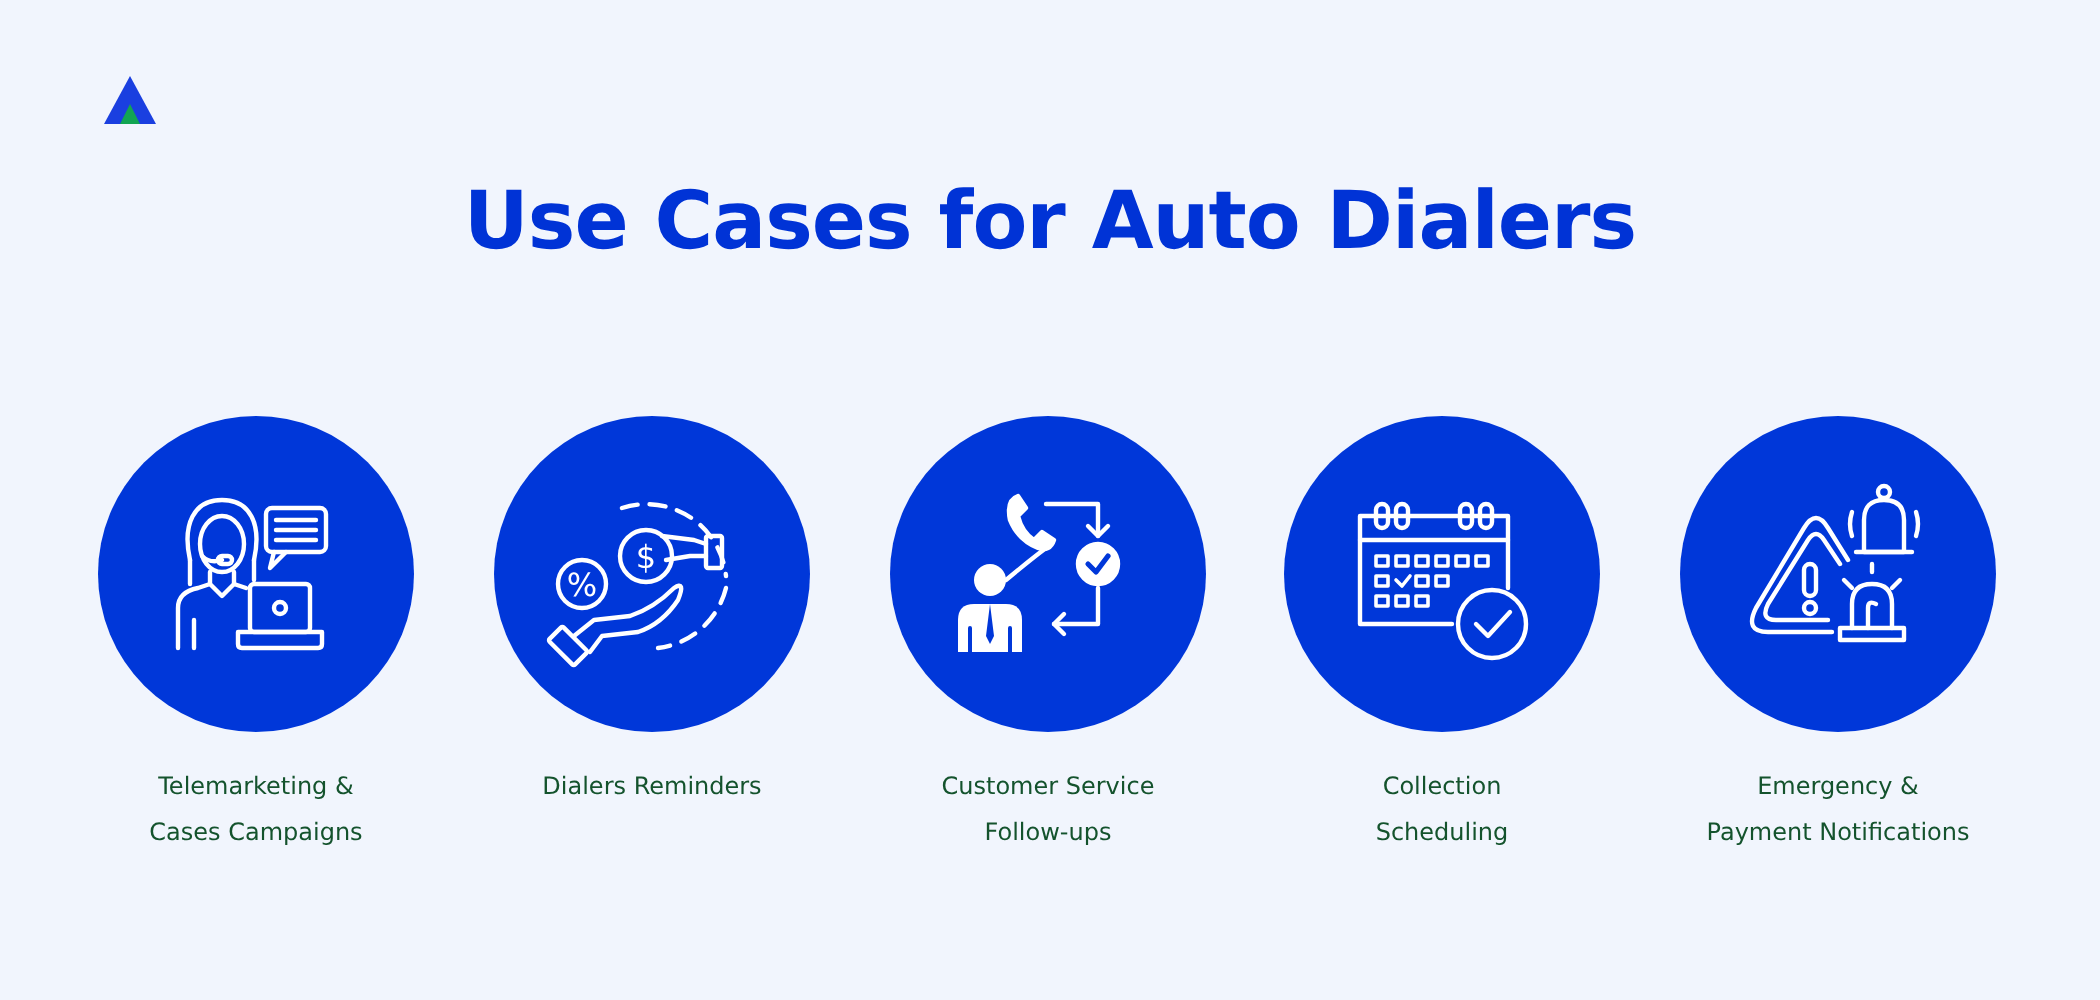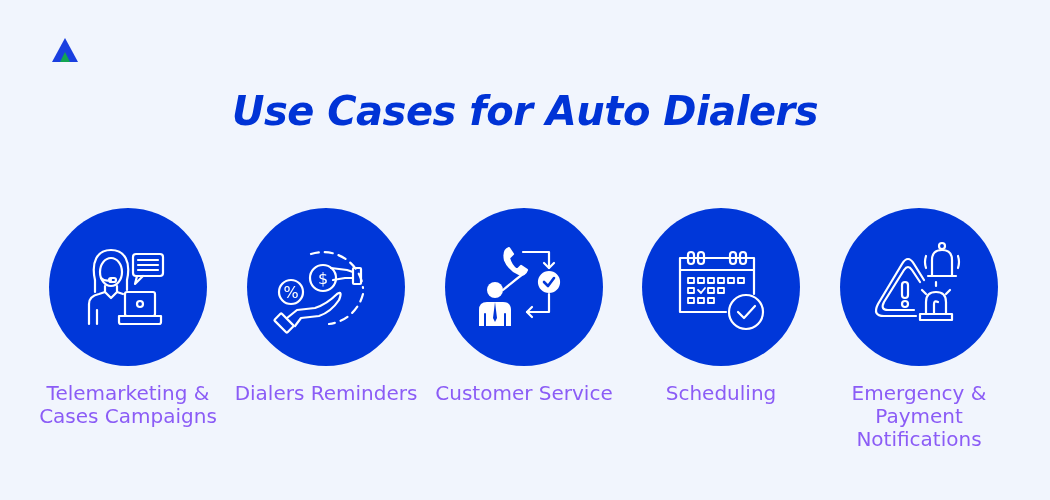--- a/index.html
+++ b/index.html
@@ -1,22 +1,22 @@
 <!DOCTYPE html>
 <html><head>
 <meta charset="utf-8">
 <style>
   html, body { margin:0; padding:0; }
   body { width:1050px; height:500px; background:#f1f5fd; position:relative; overflow:hidden; font-family:"DejaVu Sans", sans-serif; }
   .logo { position:absolute; left:52px; top:38px; width:26px; height:26px; }
-  .title { position:absolute; left:0; right:0; top:88px; text-align:center; font-size:40px; font-weight:bold; color:#0033d6; letter-spacing:-0.5px;font-style:italic; }
+  .title { position:absolute; left:0; right:0; top:88px; text-align:center; font-size:40px; font-weight:bold; color:#0033d6; letter-spacing:-0.5px; }
   .card { position:absolute; top:208px; width:200px; text-align:center; }
   .circle { width:158px; height:158px; border-radius:50%; background:#0037d9; margin:0 auto; display:flex; align-items:center; justify-content:center; }
   .circle svg { width:110px; height:110px; }
-  .label { margin-top:16px; font-size:20px; line-height:23px; color:#8b5cf6; }
+  .label { margin-top:16px; font-size:12px; line-height:23px; color:#14532d; }
   .label span { display:block; }
 </style>
 </head>
 <body>
 
 <svg class="logo" viewBox="0 0 26 26">
   <polygon points="13,0 26,24 0,24" fill="#1a3fe0"></polygon>
   <polygon points="13,14 18,24 8,24" fill="#12a552"></polygon>
 </svg>
 
@@ -82,20 +82,21 @@
         <path d="M63 75 L58 80 L63 85"></path>
       <path d="M34 58 Q46 48 54 42"></path>
       <circle cx="26" cy="58" r="8" fill="#fff" stroke="none"></circle>
       <path d="M10 94 L10 78 Q10 70 18 70 L34 70 Q42 70 42 78 L42 94 Z" fill="#fff" stroke="none"></path>
       <path d="M26 70 L24 86 L26 90 L28 86 Z" fill="#0037d9" stroke="none"></path>
       <path d="M16 82 V94 M36 82 V94" stroke="#0037d9" stroke-width="2"></path>
     </svg>
   </div>
   <div class="label">
       <span>Customer Service</span>
+      <span>Follow-ups</span>
     </div>
 </div>
 
 <div class="card" style="left:621px;">
   <div class="circle">
     <svg viewBox="0 0 110 110" fill="none" stroke="#fff" stroke-width="2.2" stroke-linecap="round" stroke-linejoin="round">
       <path d="M60 80 H14 V26 H88 V62"></path>
       <path d="M14 38 H88"></path>
       <rect x="22" y="20" width="6" height="12" rx="3"></rect>
         <rect x="32" y="20" width="6" height="12" rx="3"></rect>
@@ -114,20 +115,21 @@
           <rect x="52" y="56" width="6" height="5"></rect>
         <rect x="22" y="66" width="6" height="5"></rect>
           <rect x="32" y="66" width="6" height="5"></rect>
           <rect x="42" y="66" width="6" height="5"></rect>
       </g>
       <circle cx="80" cy="80" r="17"></circle>
       <path d="M72 80 L78 86 L89 74"></path>
     </svg>
   </div>
   <div class="label">
+      <span>Collection</span>
       <span>Scheduling</span>
     </div>
 </div>
 
 <div class="card" style="left:819px;">
   <div class="circle">
     <svg viewBox="0 0 110 110" fill="none" stroke="#fff" stroke-width="2.2" stroke-linecap="round" stroke-linejoin="round">
       <path d="M52 84 H20 Q8 84 14 72 L38 32 Q44 22 50 32 L60 48"></path>
       <path d="M50 78 H24 Q16 78 20 70 L40 38 Q44 32 48 38 L56 50"></path>
       <rect x="38" y="50" width="6" height="16" rx="3"></rect>

